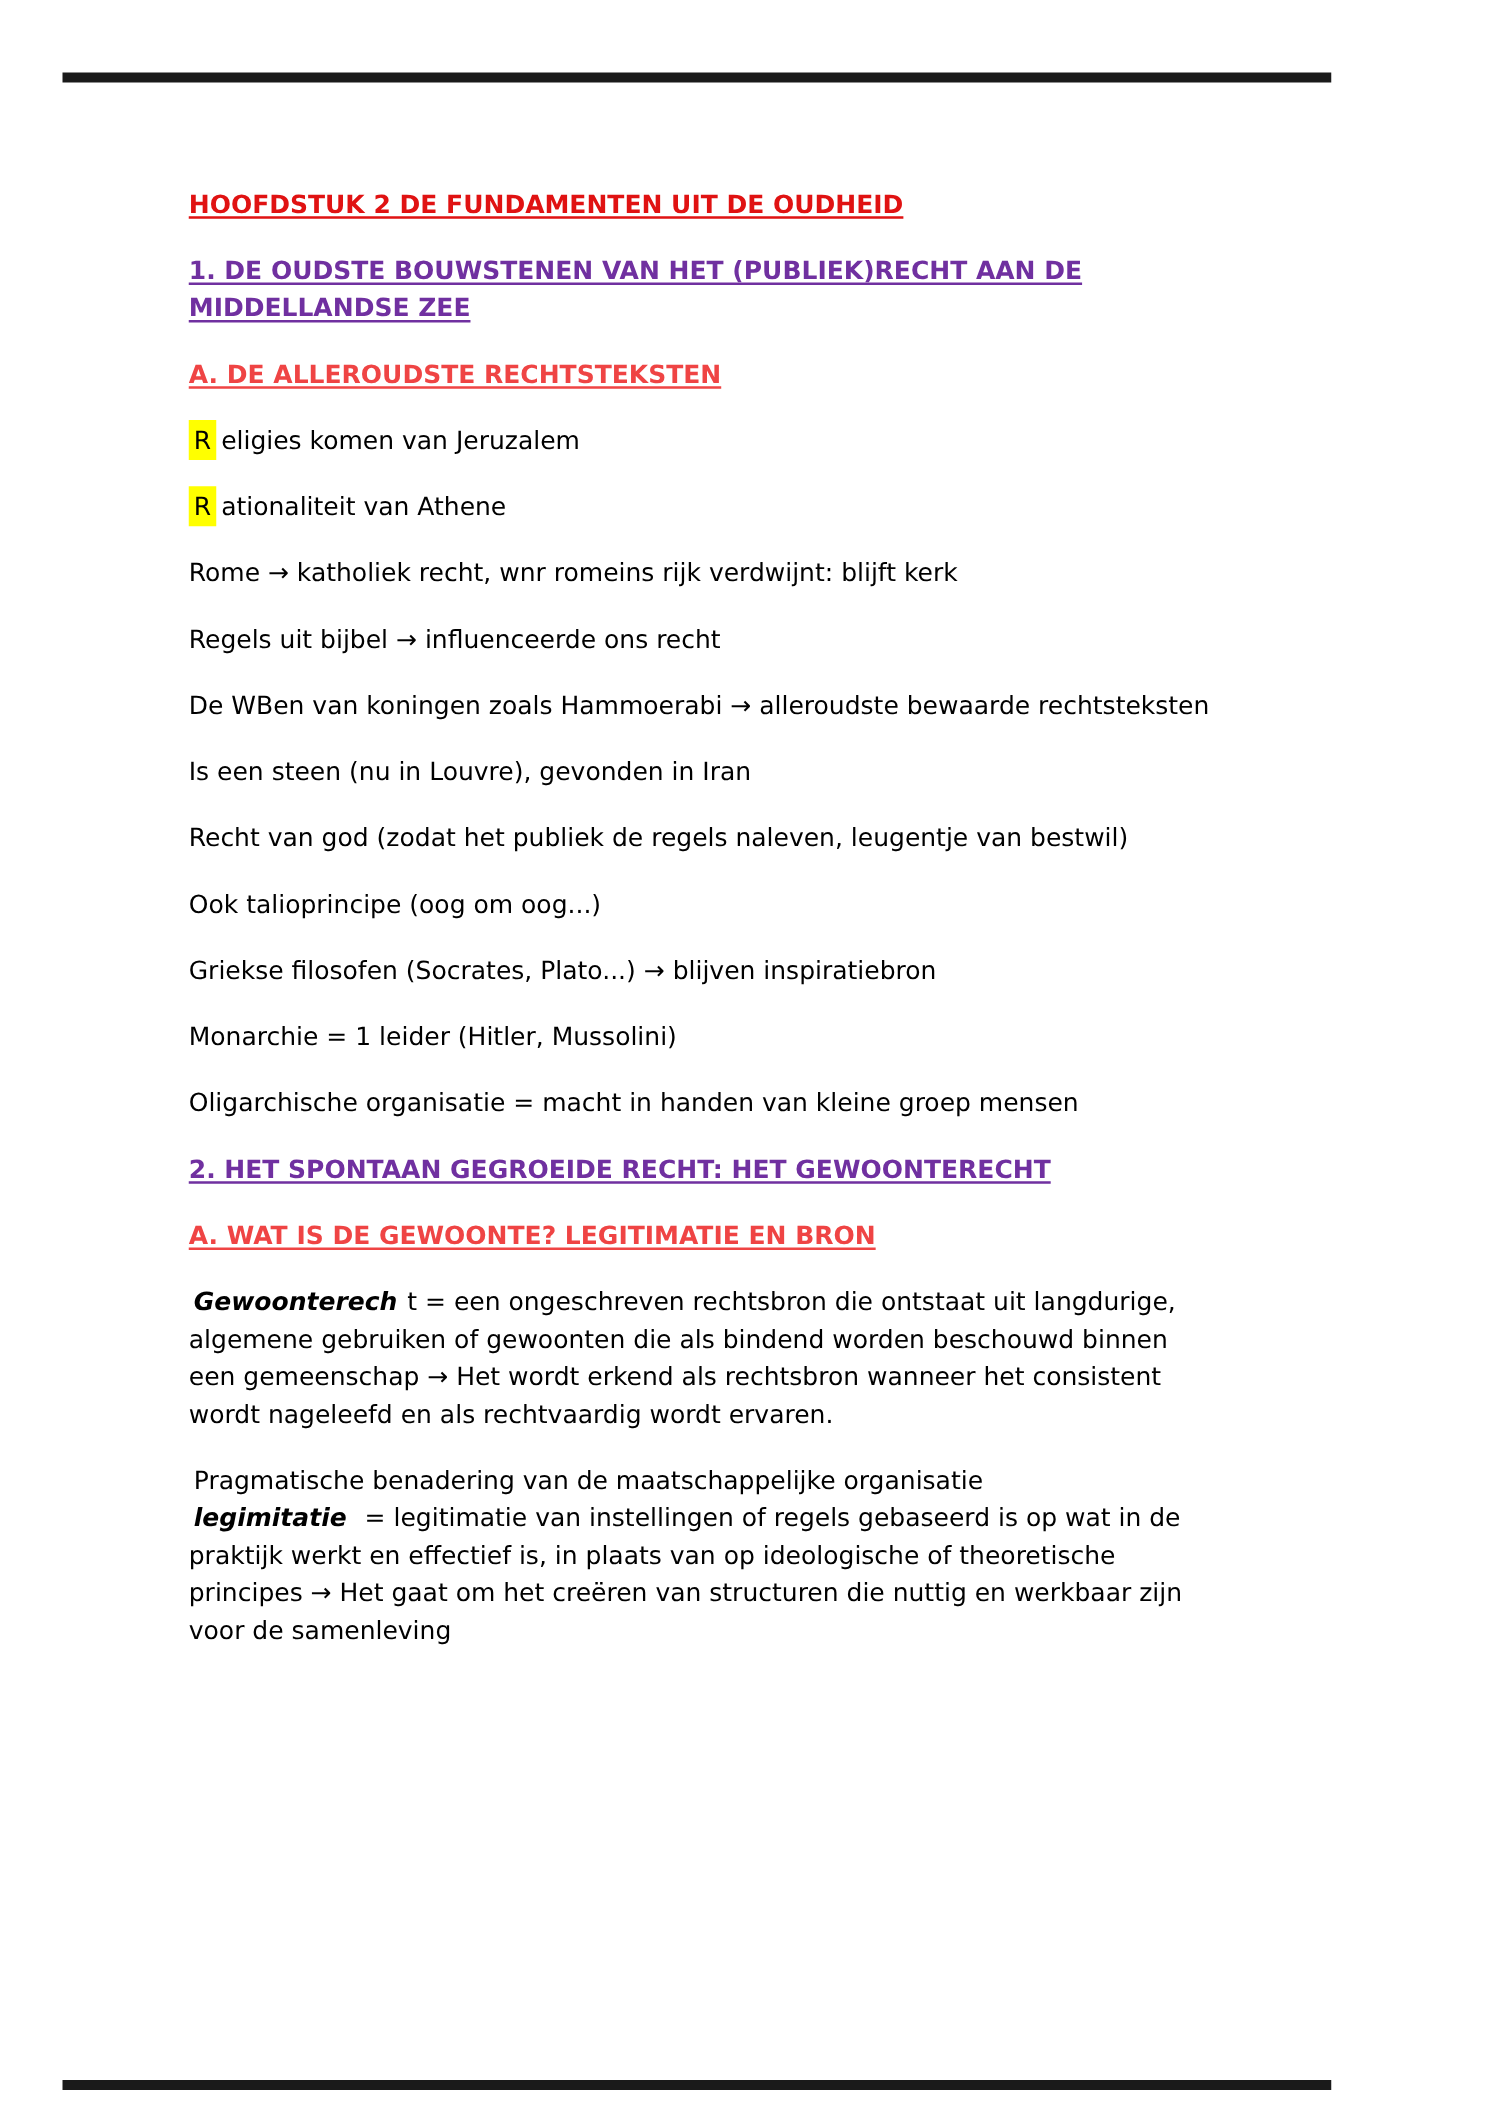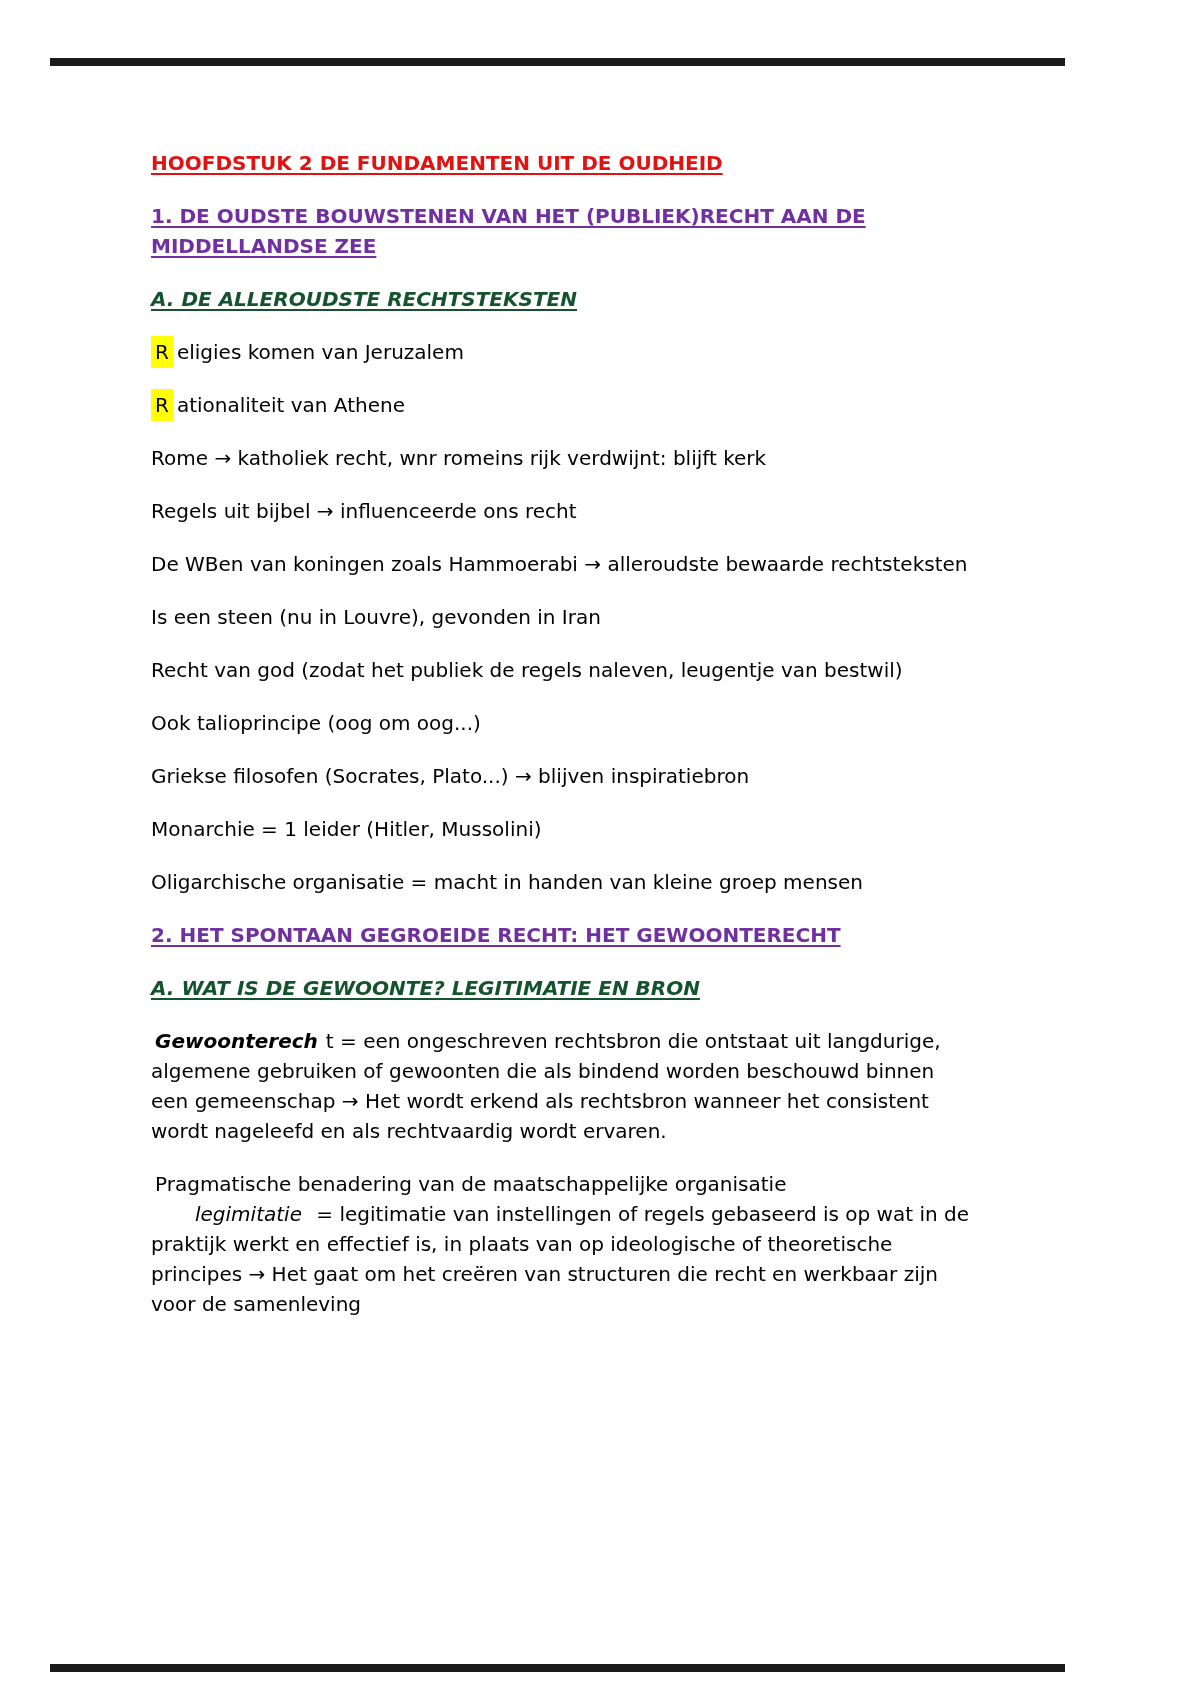--- a/index.html
+++ b/index.html
@@ -34,27 +34,27 @@
   }
   .block { margin: 0 0 15px 0; }
   h1.block, h2.block, h3.block {
     font-size: 20px;
     font-weight: bold;
     text-decoration: underline;
     text-underline-offset: 3px;
   }
   .h-red    { color: #e01212; }
   .h-purple { color: #7030a0; }
-  .h-green  { color: #14532d; font-style: italic; }
+  .h-green  { color: #ef4444; }
   mark {
     background: #ffff00;
     color: inherit;
   }
   .b  { font-weight: bold; font-style: italic; }
-  .bi { font-weight: normal; font-style: italic; margin-left: 40px; }
+  .bi { font-weight: bold; font-style: italic; }
 </style>
 </head>
 <body>
 
 <div class="page">
 
   <div class="rule rule-top"></div>
 
   <div class="content">
 
@@ -88,19 +88,19 @@
     <p class="block">Monarchie = 1 leider (Hitler, Mussolini)</p>
 
     <p class="block">Oligarchische organisatie = macht in handen van kleine groep mensen</p>
 
     <h2 class="block h-purple">2. HET SPONTAAN GEGROEIDE RECHT: HET GEWOONTERECHT</h2>
 
     <h3 class="block h-green">A. WAT IS DE GEWOONTE? LEGITIMATIE EN BRON</h3>
 
     <p class="block"><span class="b">Gewoonterech</span><span>t = een ongeschreven rechtsbron die ontstaat uit langdurige, algemene gebruiken of gewoonten die als bindend worden beschouwd binnen een gemeenschap → Het wordt erkend als rechtsbron wanneer het consistent wordt nageleefd en als rechtvaardig wordt ervaren.</span></p>
 
-    <p class="block"><span>Pragmatische benadering van de maatschappelijke organisatie</span><br><span class="bi">legimitatie</span><span> = legitimatie van instellingen of regels gebaseerd is op wat in de praktijk werkt en effectief is, in plaats van op ideologische of theoretische principes → Het gaat om het creëren van structuren die recht en werkbaar zijn voor de samenleving</span></p>
+    <p class="block"><span>Pragmatische benadering van de maatschappelijke organisatie</span><br><span class="bi">legimitatie</span><span> = legitimatie van instellingen of regels gebaseerd is op wat in de praktijk werkt en effectief is, in plaats van op ideologische of theoretische principes → Het gaat om het creëren van structuren die nuttig en werkbaar zijn voor de samenleving</span></p>
 
   </div>
 
   <div class="rule rule-bottom"></div>
 
 </div>
 
 </body></html>

